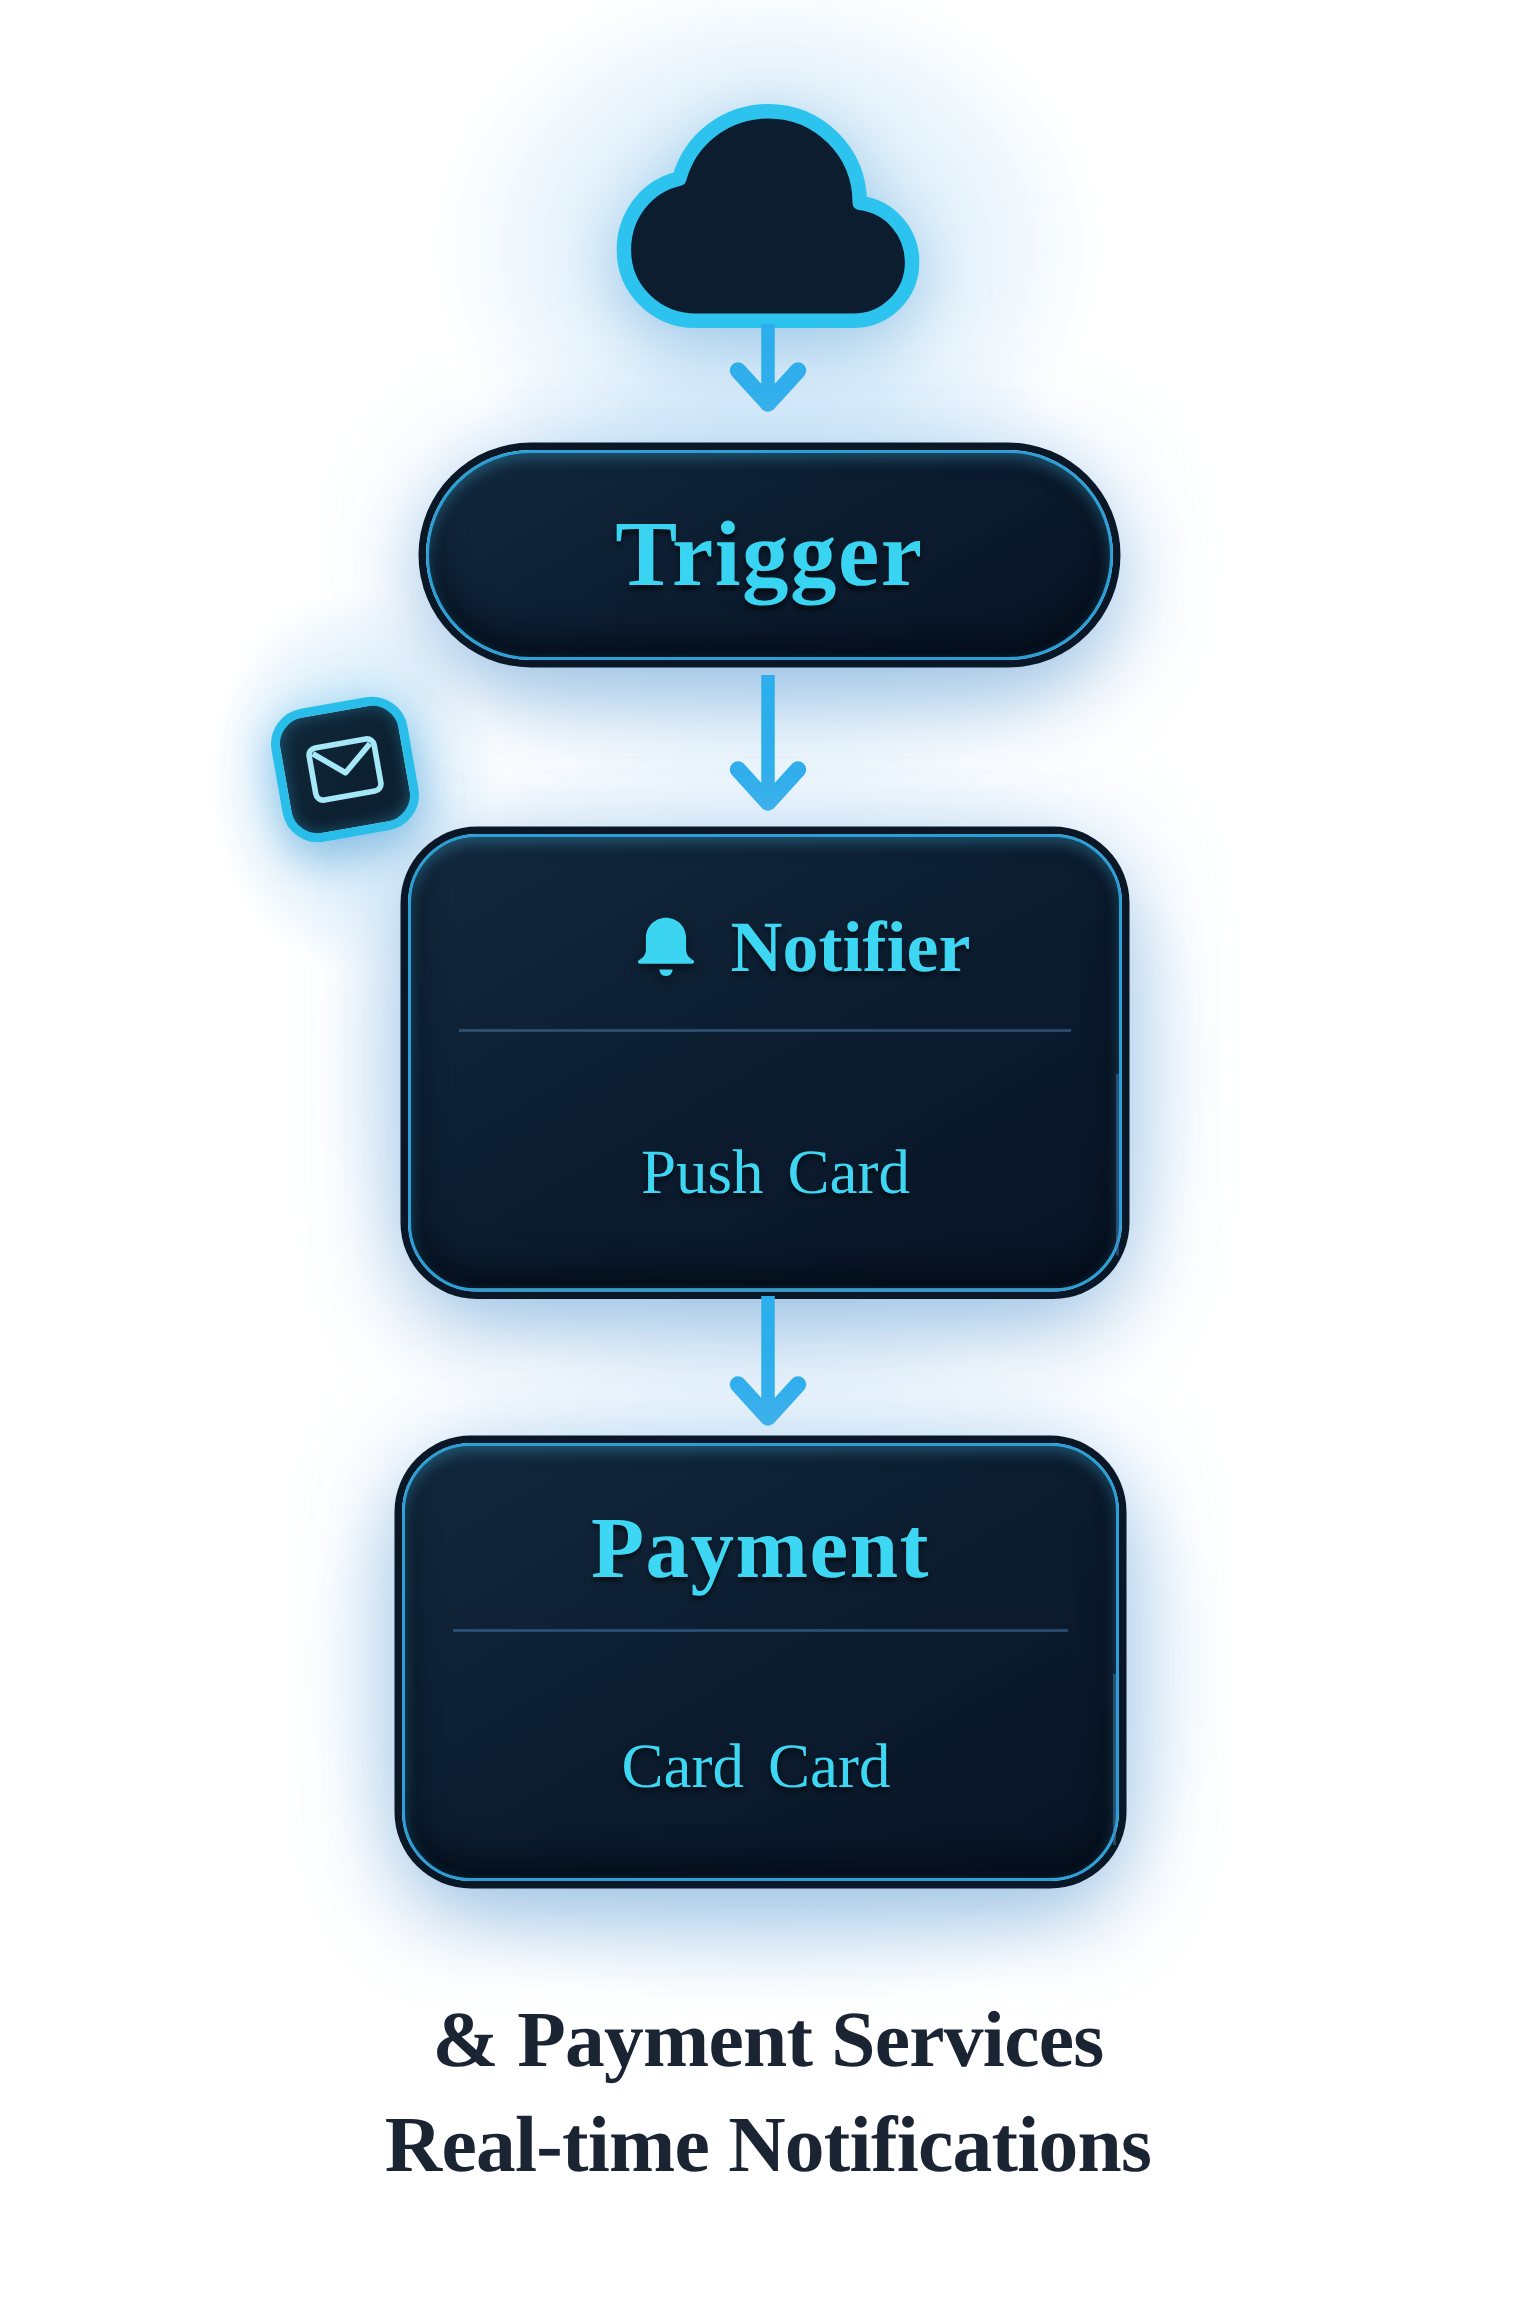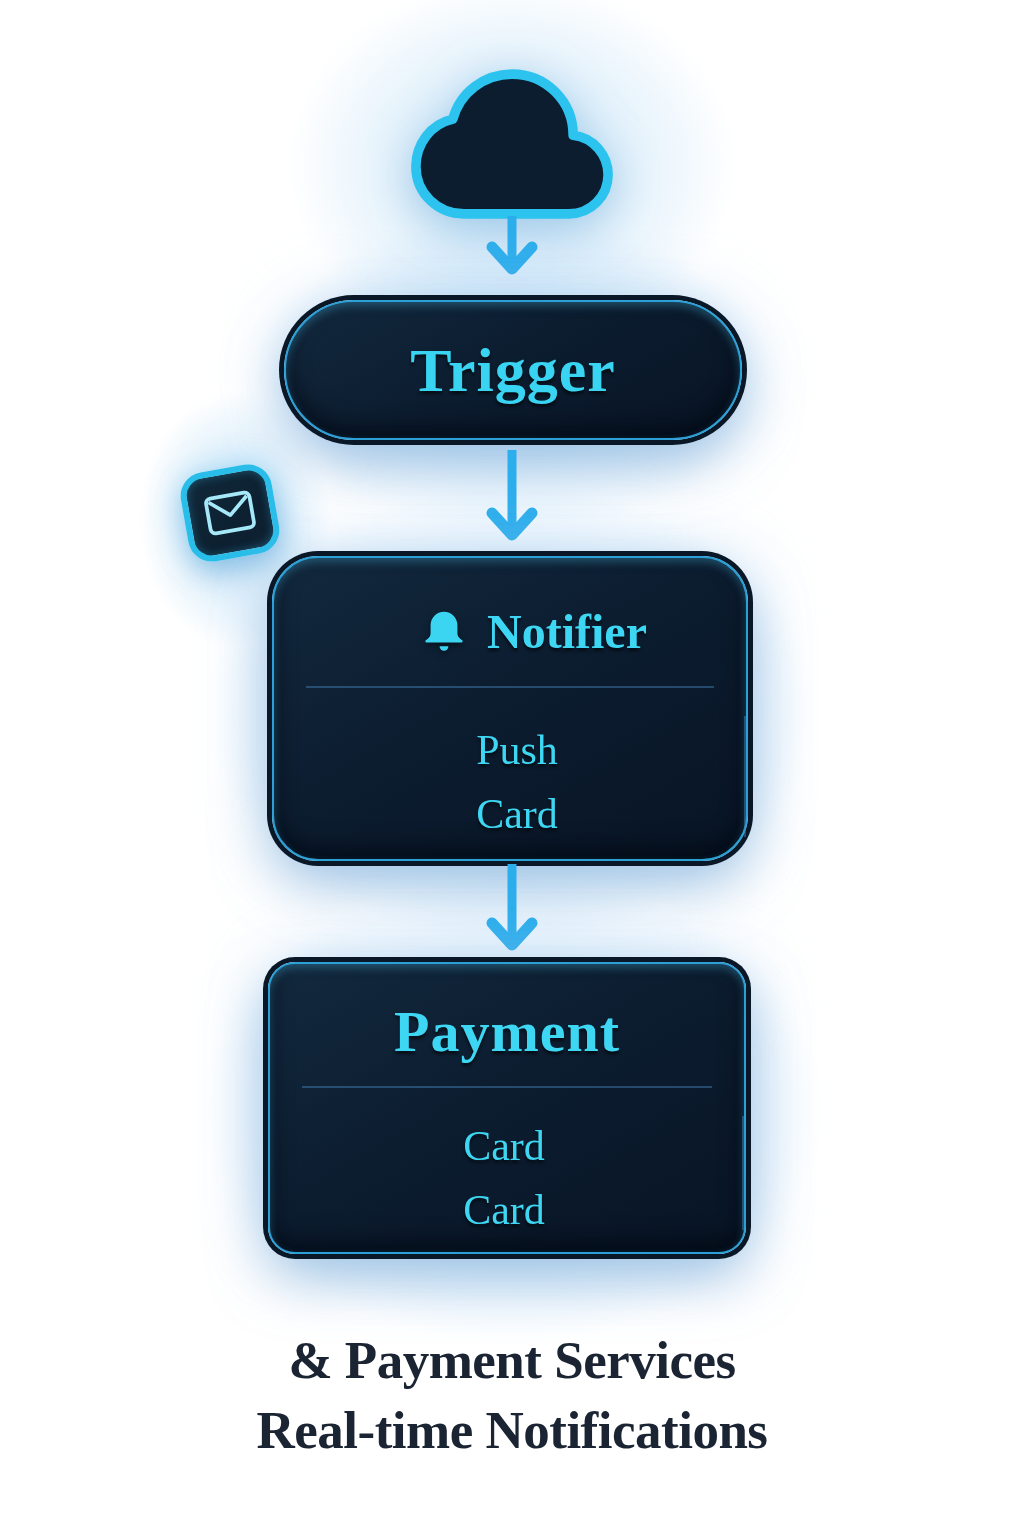--- a/index.html
+++ b/index.html
@@ -75,21 +75,21 @@
     box-sizing: border-box;
     display: flex; align-items: center; justify-content: center;
     box-shadow: 0 12px 26px rgba(110,170,215,0.55), 0 0 28px rgba(140,215,250,0.50),
       inset 0 0 10px rgba(60,190,235,0.35);
   }
   .mail-badge svg { width: 56px; height: 44px; }
 
   
   .big-box { border-radius: 46px; }
   .notifier-box { left: 272px; top: 556px; width: 476px; height: 305px; padding-left: 48px; }
-  .payment-box  { left: 268px; top: 962px; width: 478px; height: 292px; border-radius: 27px; }
+  .payment-box  { left: 268px; top: 962px; width: 478px; height: 292px; }
 
   .box-header {
     display: flex; align-items: center; justify-content: center; gap: 20px;
   }
   .notifier-box .box-header { margin-top: 40px; height: 66px; }
   .payment-box  .box-header { margin-top: 34px; height: 66px; }
 
   .bell { width: 46px; height: 50px; filter: drop-shadow(0 3px 3px rgba(0,0,0,0.5)); }
 
   .box-title {
@@ -106,21 +106,21 @@
   .payment-box  .h-div { top: 122px; }
 
   .cols {
     position: absolute; left: 0; right: 0; bottom: 0;
     display: flex;
   }
   .notifier-box .cols { top: 146px; }
   .payment-box  .cols { top: 140px; gap: 20px; }
 
   .col {
-    flex: 1; display: flex; flex-direction: column;
+    flex: 1; display: flex; flex-direction: row;
     align-items: center; justify-content: center; gap: 16px; margin-left: 16px;
   }
   .v-div {
     width: 2px; margin: 12px 0 22px 0;
     background: rgba(72,134,188,0.45);
   }
   .item {
     font-size: 42px; font-weight: 500; color: #3ED7F3;
     text-shadow: 0 3px 3px rgba(0,0,0,0.55);
   }

